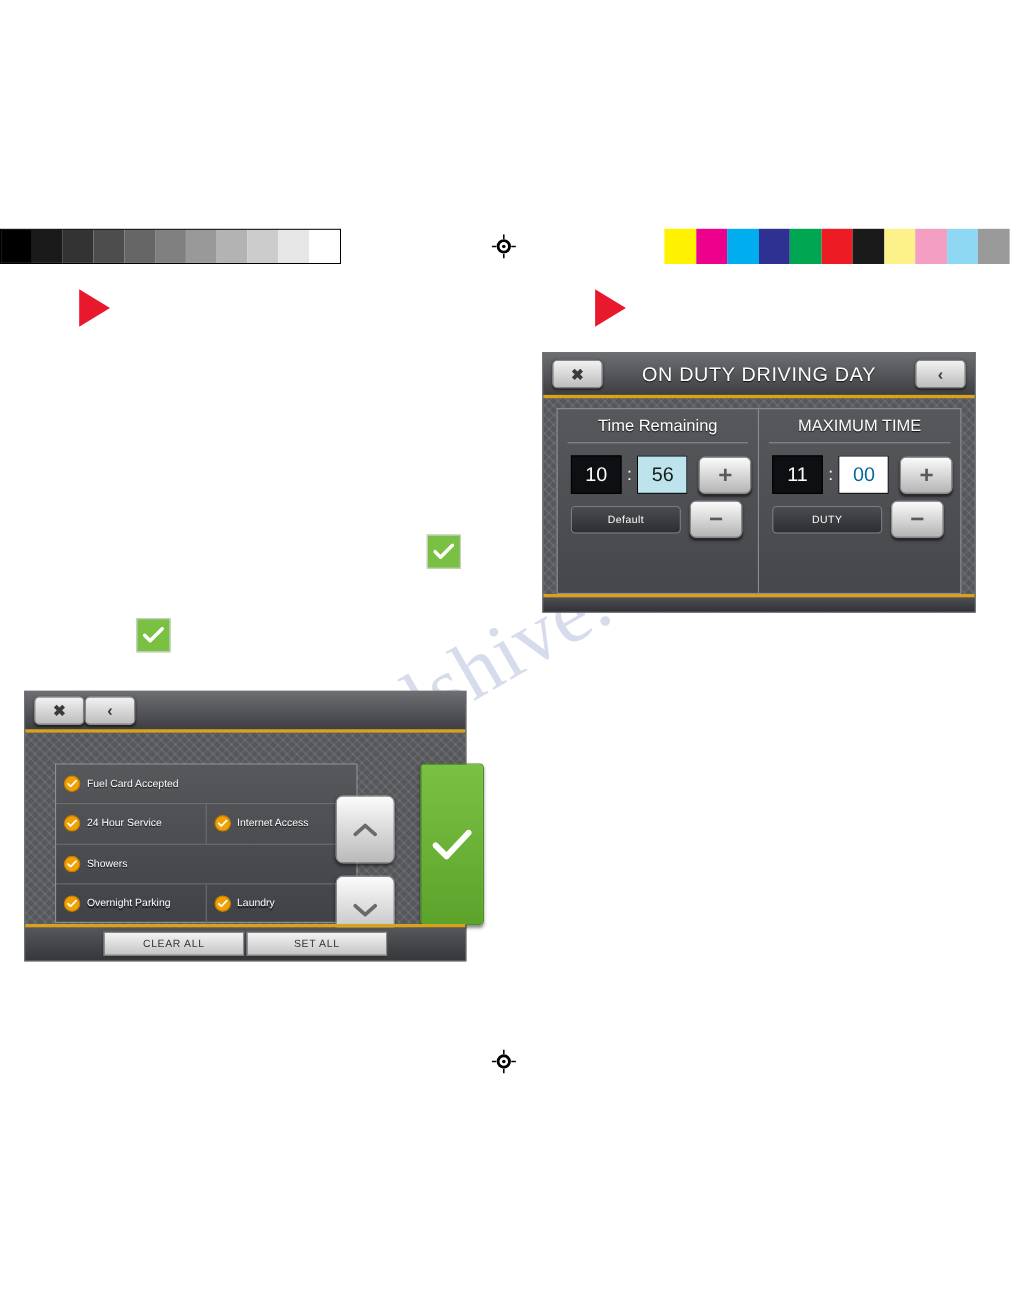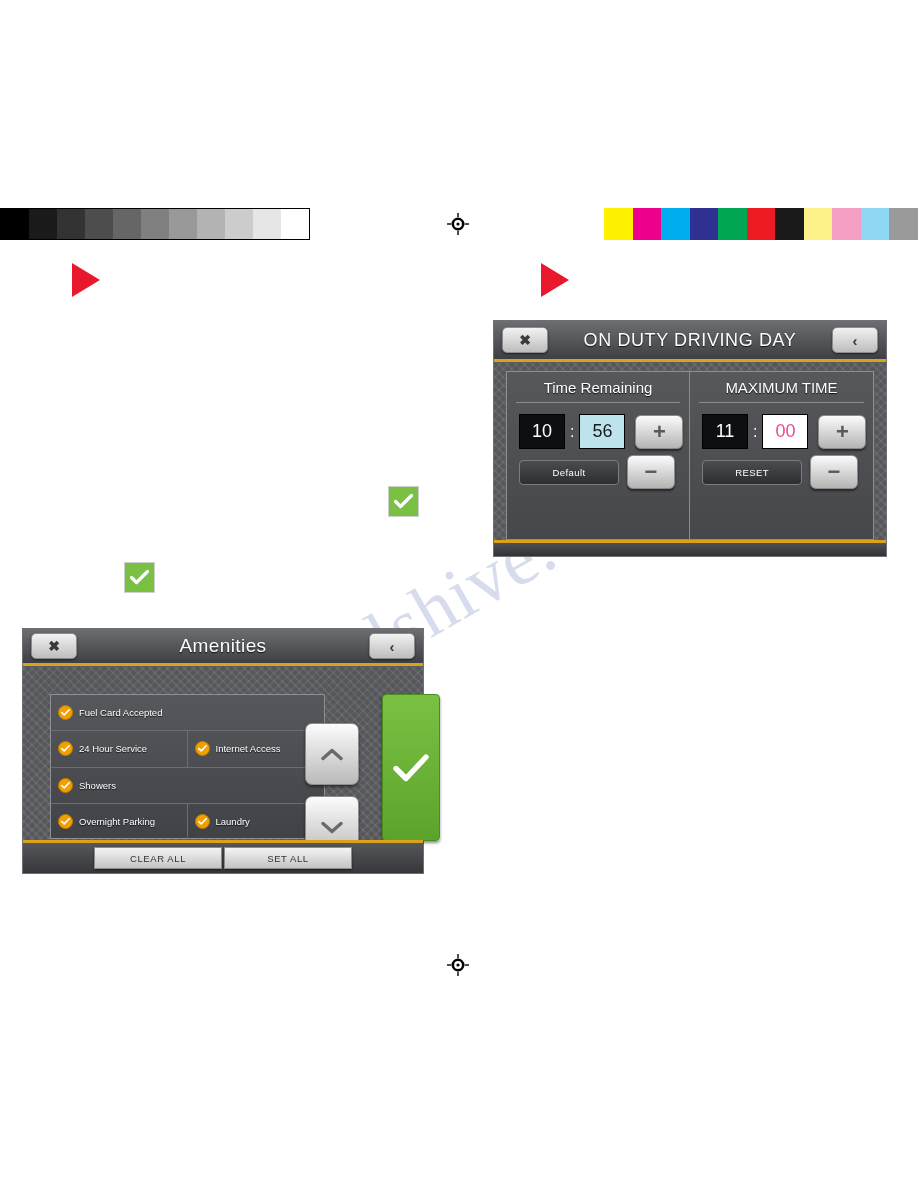--- a/index.html
+++ b/index.html
@@ -345,21 +345,20 @@
   <svg width="19" height="15" viewBox="0 0 19 15">
       <path d="M1.5 7.5 L6.5 12.5 L17.5 1.5" fill="none" stroke="#ffffff" stroke-width="3.2" stroke-linecap="round" stroke-linejoin="round"></path>
     </svg>
 </div>
 
 <div class="abs" id="watermark">manualshive.com</div>
 
 <div class="device" id="amenities">
   <div class="titlebar">
     <div class="btn-x">✖</div>
-    <div class="title-text">Amenities</div>
     <div class="btn-back">‹</div>
   </div>
   <div id="amen-body">
 
     <div id="amen-list">
       <div class="amen-row">
         <div class="amen-cell">
           <span class="amen-check">
             <svg width="9" height="7" viewBox="0 0 9 7">
                 <path d="M0.8 3.6 L3.2 5.9 L8.2 0.8" fill="none" stroke="#ffffff" stroke-width="1.6" stroke-linecap="round" stroke-linejoin="round"></path>
@@ -468,27 +467,27 @@
           </div>
         </div>
       </div>
 
       <div class="od-col">
         <div class="od-head">MAXIMUM TIME</div>
         <div class="od-headrule"></div>
         <div class="od-fields">
           <div class="num-box">11</div>
           <span class="colon">:</span>
-          <div class="num-box hl" style="background:#ffffff;color:#ec4899">00</div>
+          <div class="num-box hl" style="background:#ffffff;color:#0369a1">00</div>
           <div class="pm-btn">
             <span class="pm-glyph">+</span>
           </div>
         </div>
         <div class="od-sub">
-          <div class="sub-btn">RESET</div>
+          <div class="sub-btn">DUTY</div>
           <div class="pm-btn" style="margin-left:2px">
             <span class="pm-glyph">−</span>
           </div>
         </div>
       </div>
 
     </div>
     <div class="od-bottomstrip"></div>
   </div>
 </div>

